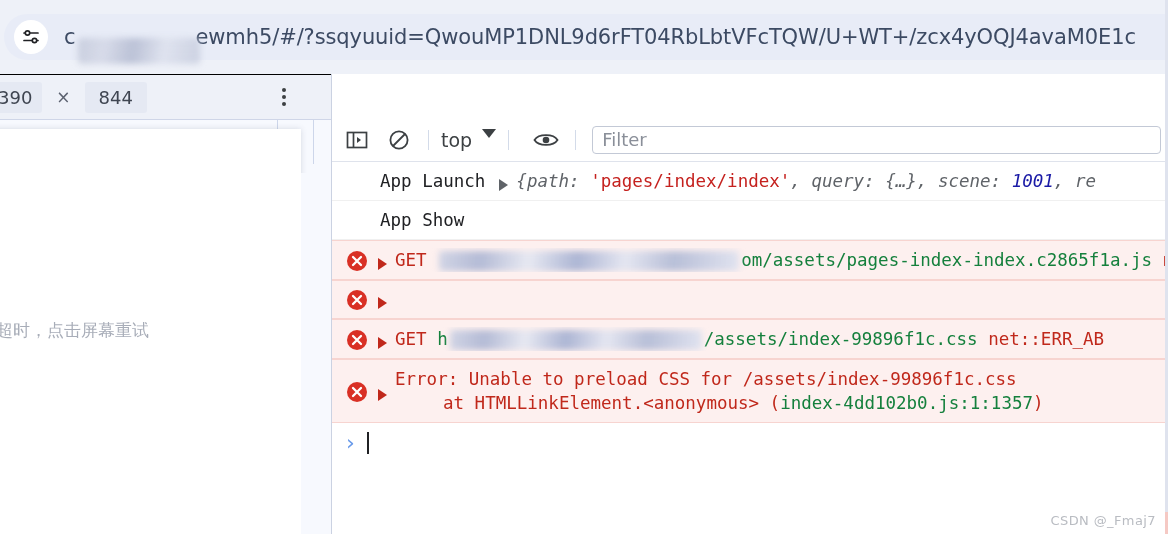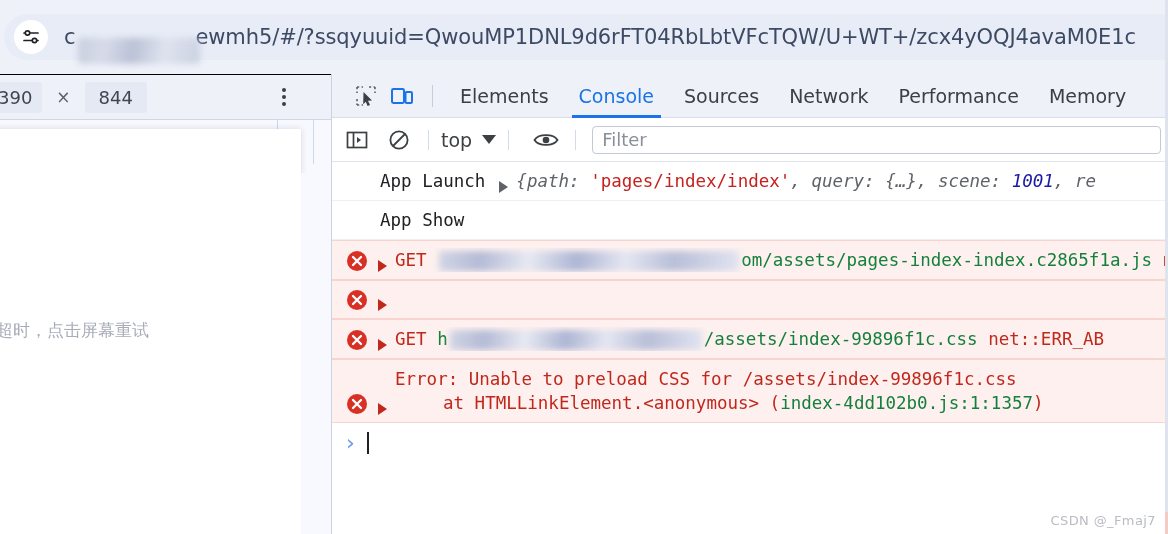--- a/index.html
+++ b/index.html
@@ -183,21 +183,21 @@
     border-bottom: 1px solid #dfe3ec;
   }
   .tb-btn {
     width: 34px; height: 30px;
     margin-left: 8px;
     display: flex; align-items: center; justify-content: center;
     flex: 0 0 auto;
   }
   .tb-sep { width: 1px; height: 20px; background: #d3dbe9; margin: 0 12px; flex: 0 0 auto; }
   .ctx-select {
-    display: flex; align-items: center;
+    display: flex; 
     font-family: "DejaVu Sans", sans-serif;
     font-size: 19px;
     color: #3c4043;
     flex: 0 0 auto;
   }
   .ctx-caret {
     margin-left: 10px;
     width: 0; height: 0;
     border-left: 7px solid transparent;
     border-right: 7px solid transparent;
@@ -222,21 +222,21 @@
   .console-list {
     position: absolute; left: 0; top: 88px;
     width: 837px; height: 372px;
     background: #ffffff;
     overflow: hidden;
     font-family: "DejaVu Sans Mono", monospace;
   }
   .msg {
     position: relative;
     display: flex;
-    align-items: flex-end;
+    align-items: center;
     padding: 7px 0 7px 0;
     border-bottom: 1px solid #f0f0f0;
     font-size: 17.5px;
     line-height: 24px;
     white-space: nowrap;
   }
   .msg.log { padding-left: 48px; color: #202124; }
   .msg.error {
     background: #fdf0ef;
     border-top: 1px solid #f7d4d0;
@@ -361,41 +361,20 @@
       <div class="rule-v2"></div>
       <div class="device-screen">
         <div class="timeout-text">务器超时，点击屏幕重试</div>
       </div>
       <div class="left-edge-strip"></div>
     </div>
   </div>
 
   <div class="devtools">
 
-    <div class="dt-tabbar">
-      <div class="dt-icon-btn">
-        <svg width="22" height="22" viewBox="0 0 22 22">
-          <path d="M2 2 H8 M14 2 H20 M20 2 V8 M2 2 V8 M2 14 V20 M2 20 H8" fill="none" stroke="#5f6368" stroke-width="1.6" stroke-dasharray="2.2 2.4"></path>
-          <path d="M8.5 7 L17 15.5 L13 15.8 L15 20 L12.6 21 L10.8 16.7 L8.2 19.2 Z" fill="#3c4043"></path>
-        </svg>
-      </div>
-      <div class="dt-icon-btn">
-        <svg width="24" height="22" viewBox="0 0 24 22">
-          <rect x="2" y="4" width="12" height="14" rx="1.4" fill="none" stroke="#1a73e8" stroke-width="2"></rect>
-          <rect x="15.5" y="7" width="6.5" height="11" rx="1.2" fill="none" stroke="#1a73e8" stroke-width="2"></rect>
-        </svg>
-      </div>
-      <div class="tab-divider"></div>
-      <div class="dt-tab">Elements</div>
-      <div class="dt-tab active">Console</div>
-      <div class="dt-tab">Sources</div>
-      <div class="dt-tab">Network</div>
-      <div class="dt-tab">Performance</div>
-      <div class="dt-tab">Memory</div>
-    </div>
 
     <div class="dt-toolbar">
       <div class="tb-btn">
         <svg width="22" height="20" viewBox="0 0 22 20">
           <rect x="1.5" y="2.5" width="19" height="15" fill="none" stroke="#3c4043" stroke-width="1.7"></rect>
           <line x1="7.5" y1="2.5" x2="7.5" y2="17.5" stroke="#3c4043" stroke-width="1.7"></line>
           <path d="M11 7 L15 10 L11 13 Z" fill="#3c4043"></path>
         </svg>
       </div>
       <div class="tb-btn">

